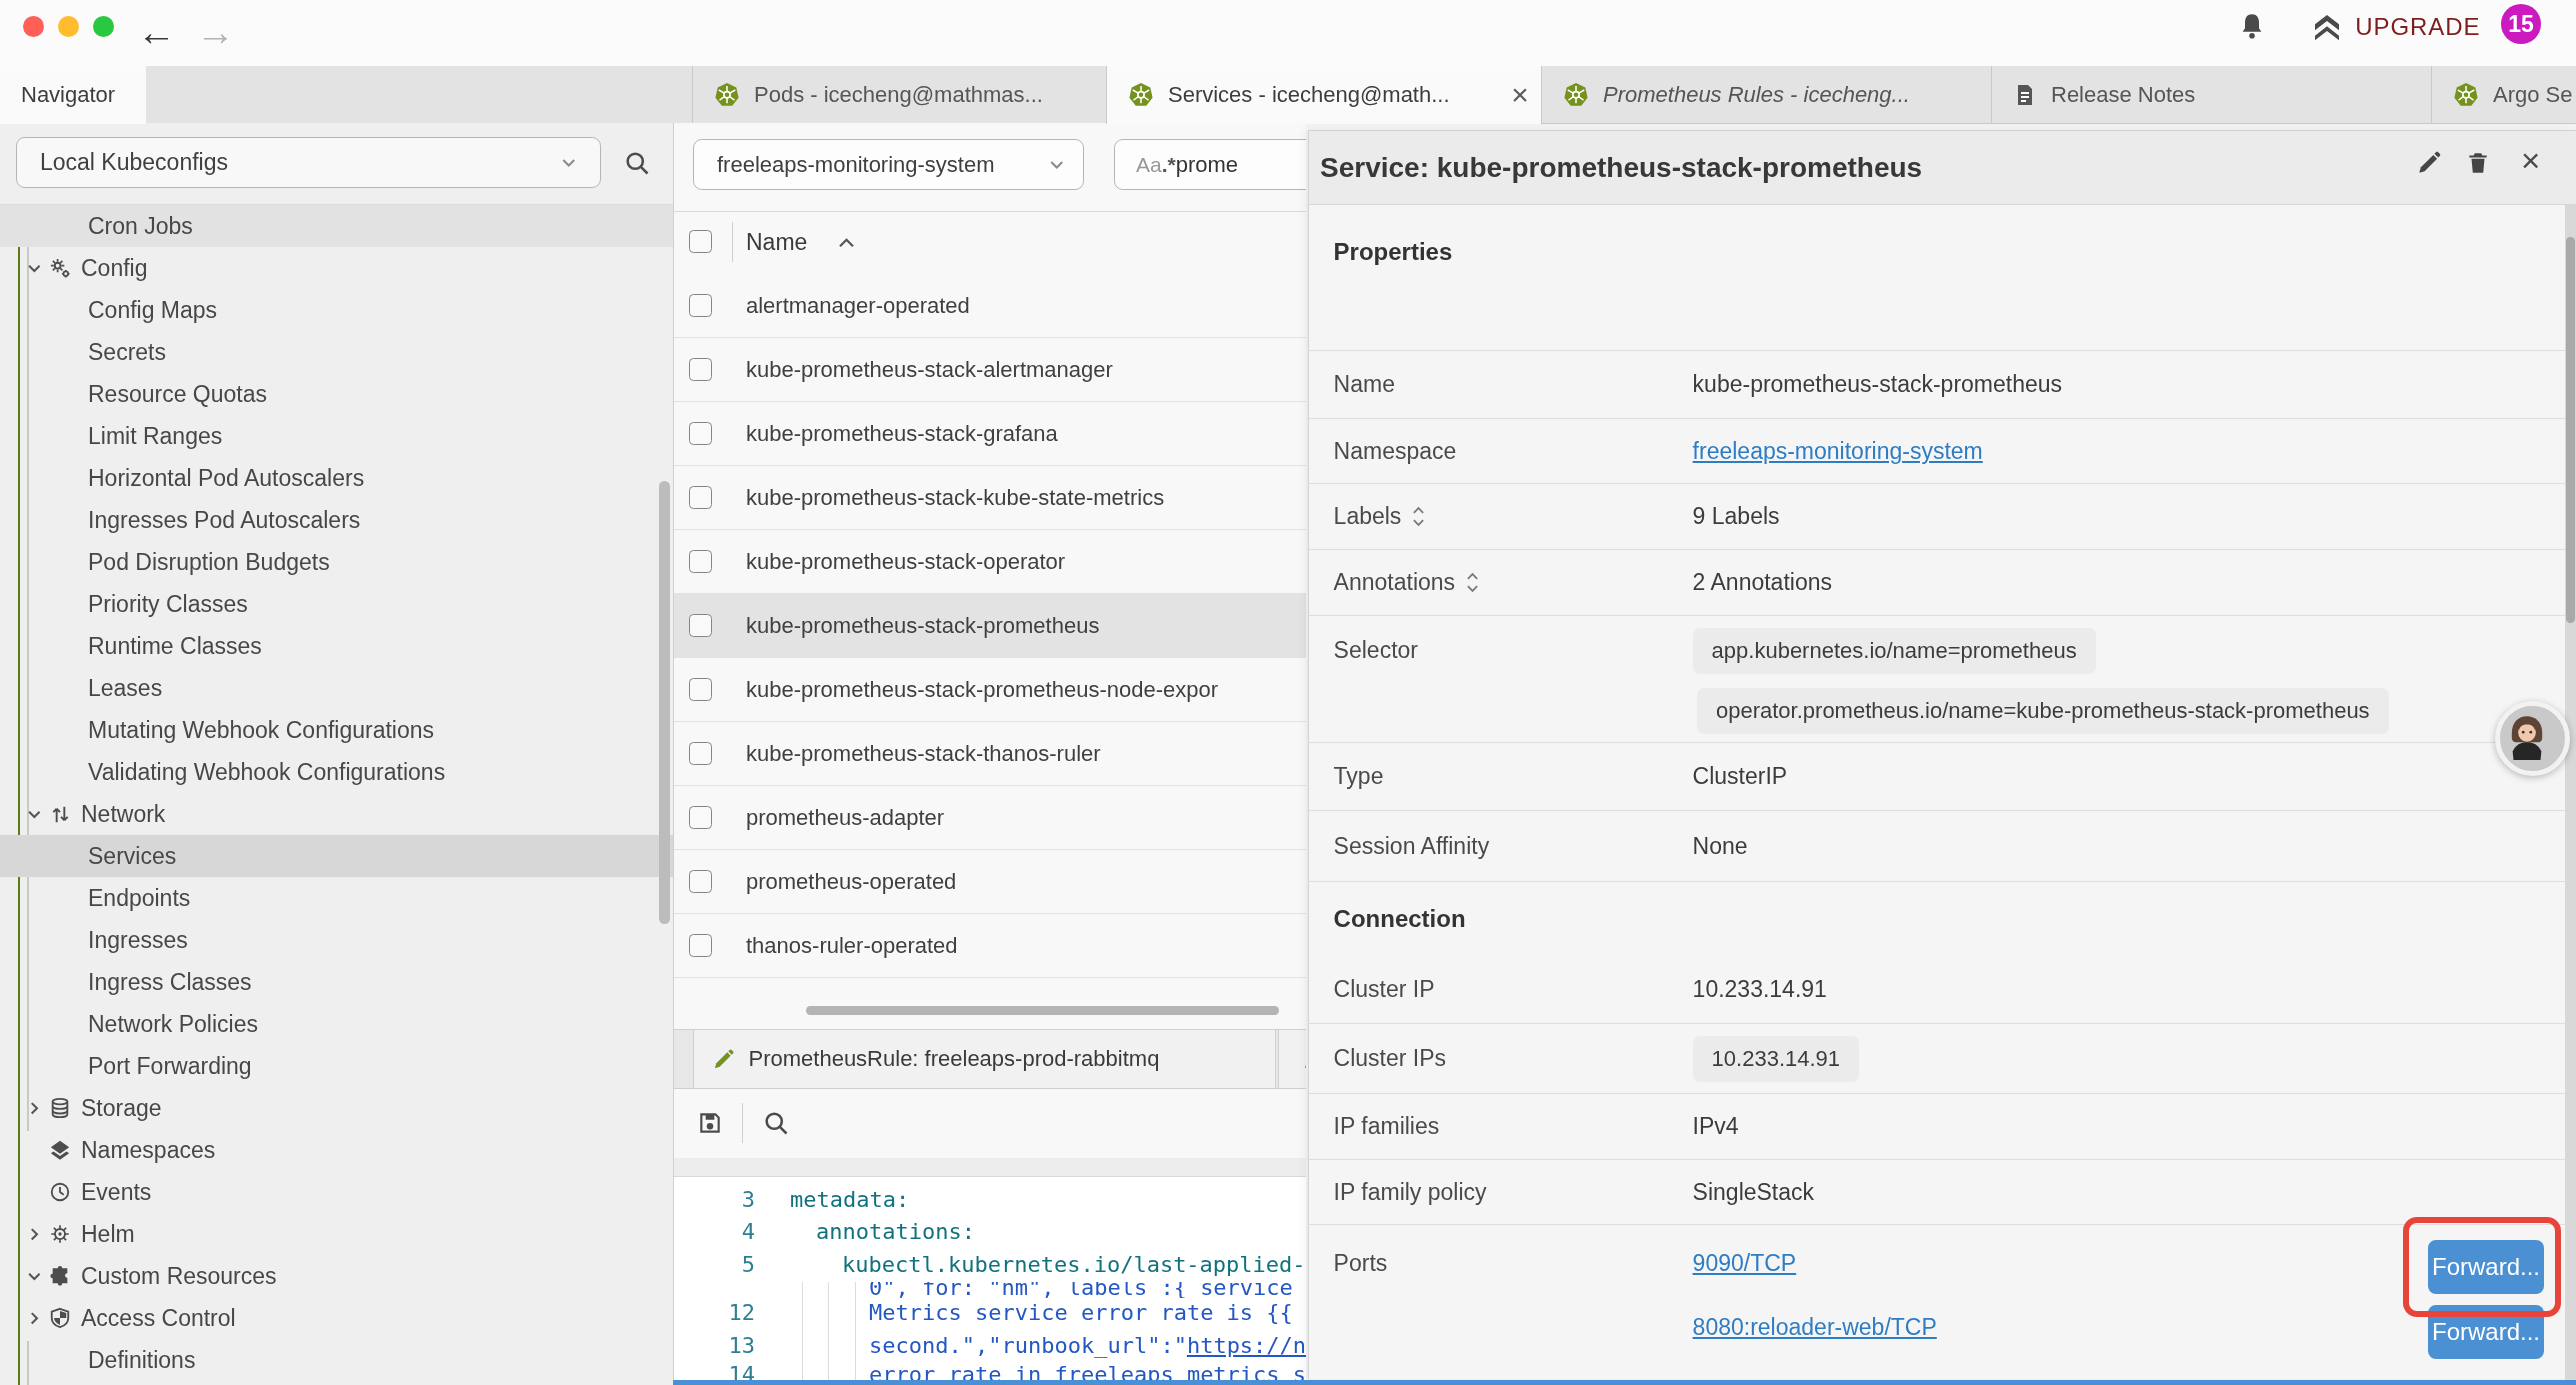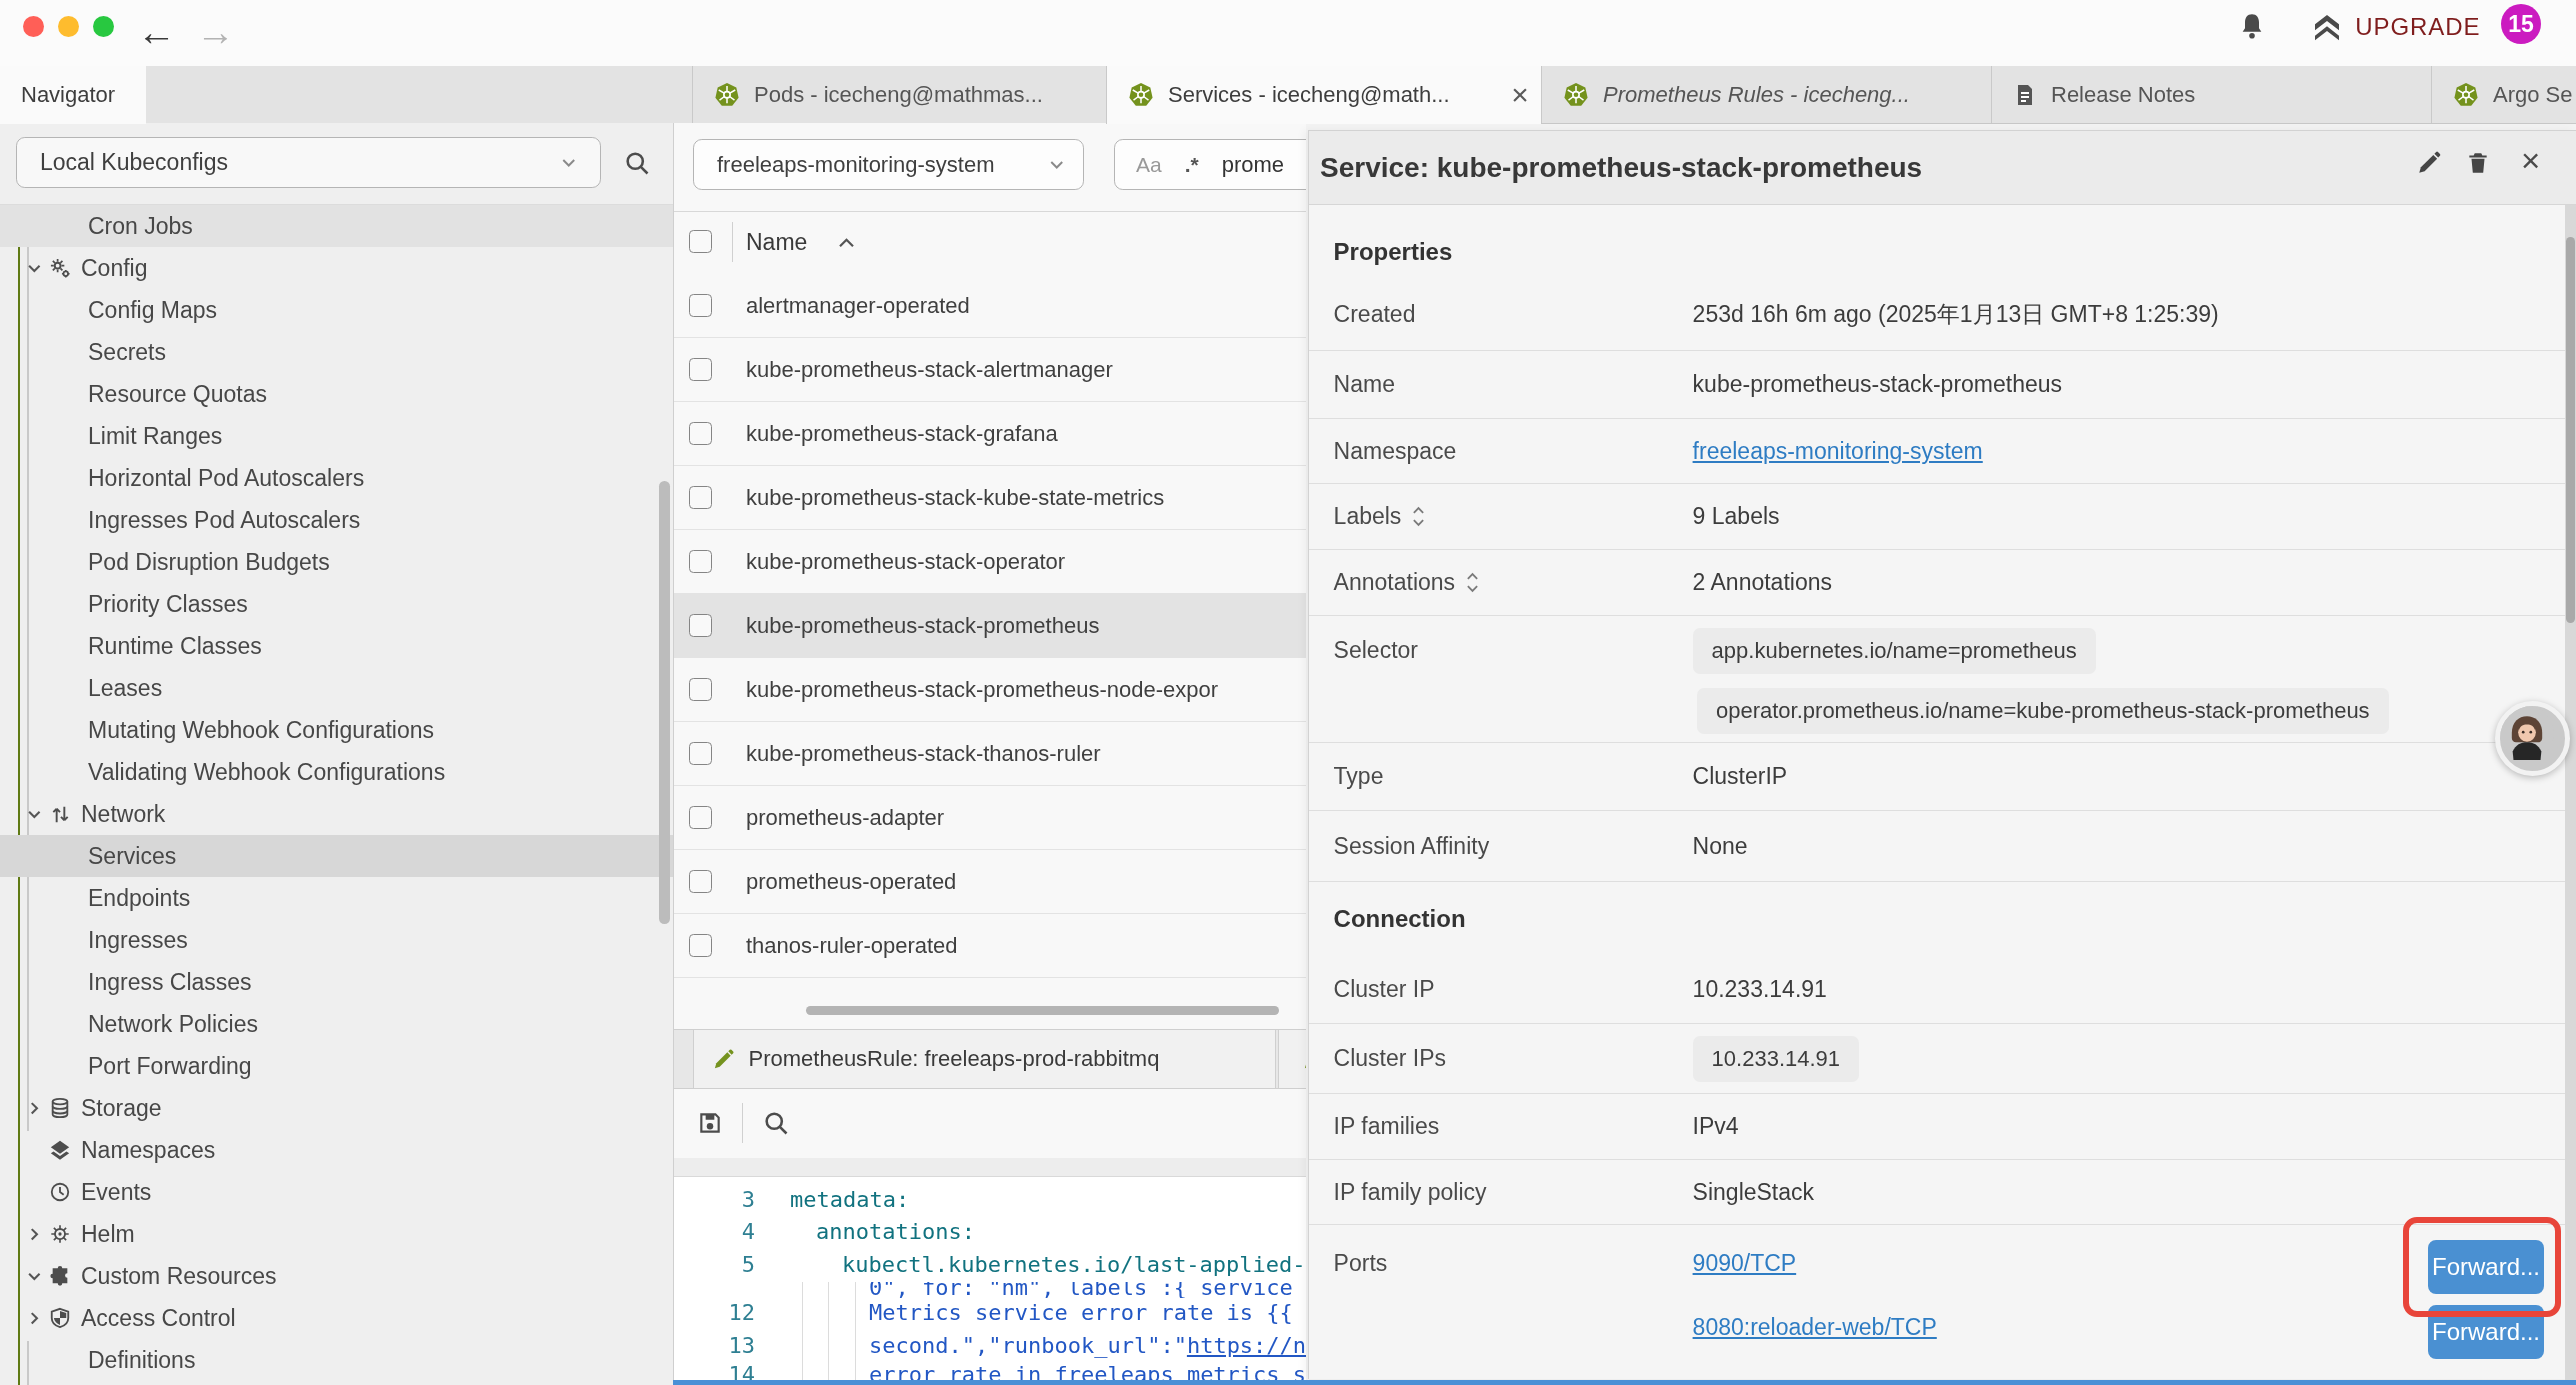--- a/index.html
+++ b/index.html
@@ -360,21 +360,21 @@
   <div id="middle">
     <div id="mid-filter">
       <div class="selectbox" style="left:19px;top:16px;width:391px;height:51px;padding-left:23px;background:#fdfdfd;font-size:22px">
         <span>freeleaps-monitoring-system</span>
         <span class="icon" style="position:absolute;right:17.5px">
             <svg width="17.5" height="17.5" viewBox="0 0 16 16">
               <path d="M3 5.5l5 5 5-5" fill="none" stroke="#8a8a8a" stroke-width="1.8"></path>
             </svg>
           </span>
       </div>
-      <div class="selectbox" style="left:440px;top:16px;width:219px;height:51px;padding-left:21px;background:#fdfdfd;gap:23px;border-radius:8.8px">
+      <div class="selectbox" style="left:440px;top:16px;width:219px;height:51px;padding-left:21px;background:#fdfdfd;border-radius:8.8px">
         <span style="color:#999;font-size:21px">Aa</span>
         <span style="color:#555;font-size:21px;font-weight:bold">.*</span>
         <span style="color:#333;font-size:22px">prome</span>
       </div>
     </div>
     <div id="tbl-header">
       <div class="checkbox abs" style="left:15px;top:19px"></div>
       <div class="vdiv abs" style="left:58px;top:10.5px;height:40px"></div>
       <span class="abs" style="left:72px;top:17.5px;font-size:23px;color:#3a3a3a">Name</span>
       <span class="icon abs" style="left:163px;top:24.6px">
@@ -516,24 +516,20 @@
           <svg width="26" height="26" viewBox="0 0 24 24">
             <path d="M9 3h6l1 2h4v2H4V5h4z" fill="#454545"></path>
             <path d="M6 8h12l-1.2 13H7.2z" fill="#454545"></path>
           </svg>
         </span>
       <span class="hicon" style="left:1212px;font-size:33px;color:#4a4a4a;top:10.5px">×</span>
     </div>
 
     <div class="drow" style="top:96px;height:49px">
       <span class="dheading">Properties</span>
-    </div>
-    <div class="drow" style="top:146px;height:74px">
-      <span class="dlabel">Created</span>
-      <span class="dvalue">253d 16h 6m ago (2025年1月13日 GMT+8 1:25:39)</span>
     </div>
     <div class="drow sep" style="top:219px;height:68px">
       <span class="dlabel">Name</span>
       <span class="dvalue">kube-prometheus-stack-prometheus</span>
     </div>
     <div class="drow sep" style="top:287px;height:66px">
       <span class="dlabel">Namespace</span>
       <span class="dlink">freeleaps-monitoring-system</span>
     </div>
     <div class="drow sep" style="top:352px;height:66px">

